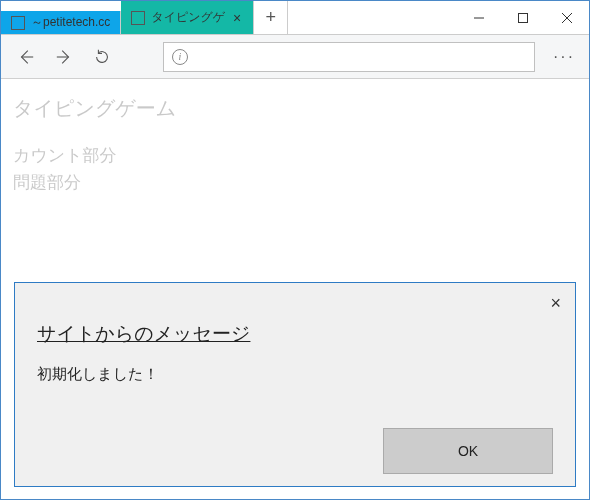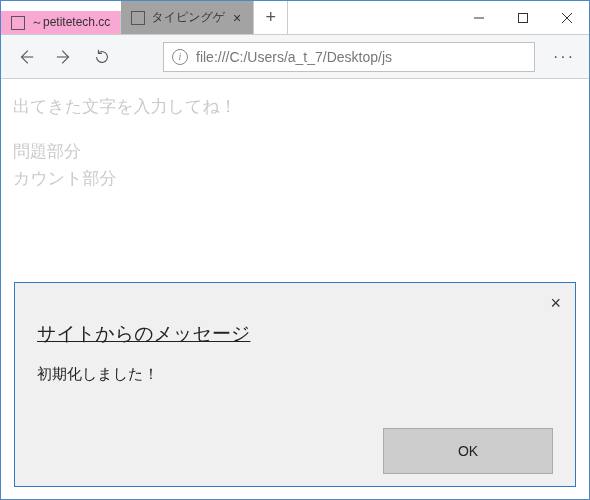--- a/index.html
+++ b/index.html
@@ -1,20 +1,20 @@
 <!DOCTYPE html>
 <html><head>
 <meta charset="utf-8">
 <style>
   * { box-sizing: border-box; margin: 0; padding: 0; font-family: "Yu Gothic UI", "Segoe UI", sans-serif; }
   body { width: 590px; height: 500px; background: #fff; overflow: hidden; border: 1px solid #4a88c7; }
   .titlebar { height: 34px; background: #fff; display: flex; align-items: stretch; border-bottom: 1px solid #ccc; }
   .tab { display: flex; align-items: center; gap: 6px; padding: 0 10px; font-size: 12px; color: #333; border-right: 1px solid #ccc; max-width: 160px; }
-  .tab.inactive { background: #f9a8d4; margin-top: 10px; }
-  .tab.active { background: #a3a3a3; }
+  .tab.inactive { background: #0ea5e9; margin-top: 10px; }
+  .tab.active { background: #14b8a6; }
   .tab .page-icon { width: 14px; height: 14px; border: 1px solid #555; display: inline-block; flex-shrink: 0; }
   .tab .label { white-space: nowrap; overflow: hidden; text-overflow: clip; flex: 1; }
   .tab .close { font-size: 14px; color: #333; padding: 0 2px; }
   .newtab { width: 34px; display: flex; align-items: center; justify-content: center; font-size: 18px; color: #555; border-right: 1px solid #ccc; }
   .spacer { flex: 1; background: #fff; }
   .winbtns { display: flex; }
   .winbtn { width: 44px; display: flex; align-items: center; justify-content: center; color: #333; }
   .winbtn svg { width: 10px; height: 10px; stroke: #333; stroke-width: 1; fill: none; }
   .toolbar { height: 44px; display: flex; align-items: center; background: #f5f6f7; border-bottom: 1px solid #d0d0d0; padding: 0 8px; gap: 4px; }
   .navbtn { width: 34px; height: 34px; display: flex; align-items: center; justify-content: center; color: #555; }
@@ -84,29 +84,28 @@
       </svg>
   </div>
   <div class="navbtn">
     <svg viewBox="0 0 20 20">
         <path d="M4 10a6 6 0 1 0 2-4.5"></path>
         <polyline points="6,2 6,6 10,6"></polyline>
       </svg>
   </div>
   <div class="addr">
     <span class="info">i</span>
-    <span class="url">file:///C:/Users/a_t_7/Desktop/js</span>
   </div>
   <div class="more">···</div>
 </div>
 
 <div class="page">
-  <p>出てきた文字を入力してね！</p>
+  <h1>タイピングゲーム</h1>
+  <div class="line">カウント部分</div>
   <div class="line">問題部分</div>
-  <div class="line">カウント部分</div>
 </div>
 
 <div class="backdrop"></div>
 
 <div class="dialog">
   <div class="dclose">×</div>
   <div class="dtitle">サイトからのメッセージ</div>
   <div class="dmsg">初期化しました！</div>
   <div class="dbtns">
     <button>OK</button>

